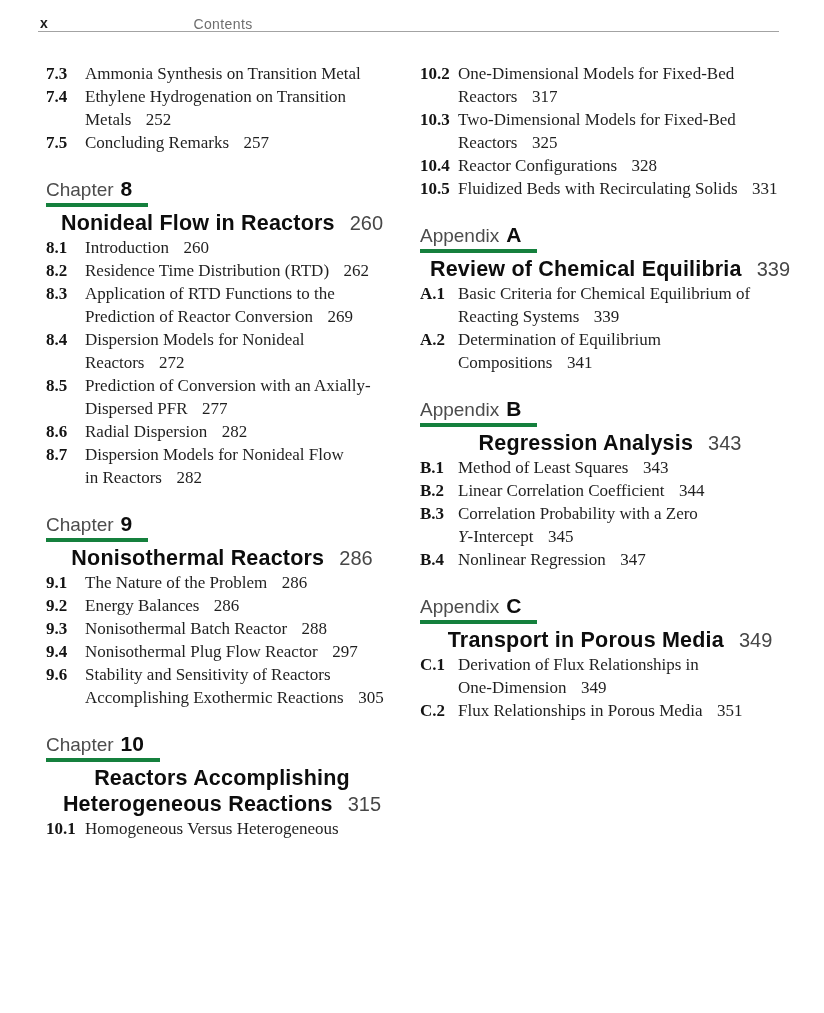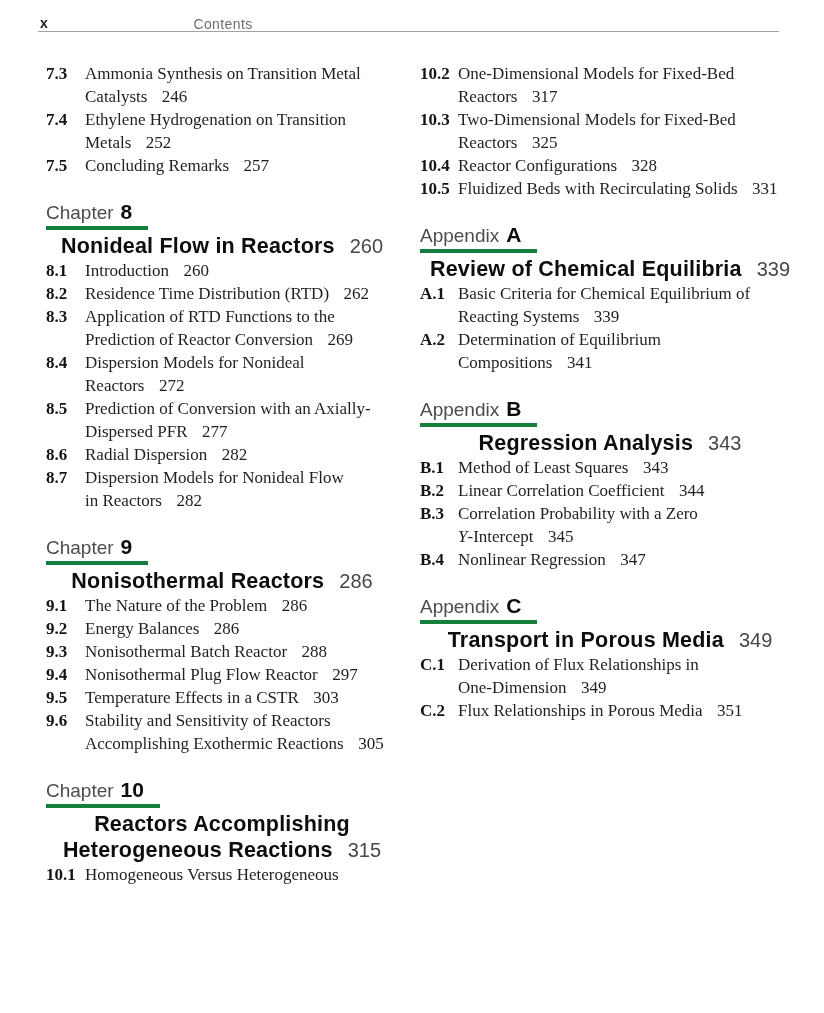--- a/index.html
+++ b/index.html
@@ -126,21 +126,20 @@
   <div class="hdr-rule"></div>
 </header>
 
 <main>
   <div class="col col-left" id="col-left">
       <section class="block">
         <div class="entries">
           <div class="entry">
             <span class="num">7.3</span>
             <div class="eline">Ammonia Synthesis on Transition Metal</div>
-            <div class="eline">Catalysts<span class="pg">246</span></div>
           </div>
           <div class="entry">
             <span class="num">7.4</span>
             <div class="eline">Ethylene Hydrogenation on Transition</div>
             <div class="eline">Metals<span class="pg">252</span></div>
           </div>
           <div class="entry">
             <span class="num">7.5</span>
             <div class="eline">Concluding Remarks<span class="pg">257</span></div>
           </div>
@@ -200,24 +199,20 @@
             <span class="num">9.2</span>
             <div class="eline">Energy Balances<span class="pg">286</span></div>
           </div>
           <div class="entry">
             <span class="num">9.3</span>
             <div class="eline">Nonisothermal Batch Reactor<span class="pg">288</span></div>
           </div>
           <div class="entry">
             <span class="num">9.4</span>
             <div class="eline">Nonisothermal Plug Flow Reactor<span class="pg">297</span></div>
-          </div>
-          <div class="entry">
-            <span class="num">9.5</span>
-            <div class="eline">Temperature Effects in a CSTR<span class="pg">303</span></div>
           </div>
           <div class="entry">
             <span class="num">9.6</span>
             <div class="eline">Stability and Sensitivity of Reactors</div>
             <div class="eline">Accomplishing Exothermic Reactions<span class="pg">305</span></div>
           </div>
         </div>
       </section>
       <section class="block headed">
         <div class="chap-label"><span class="ul-wrap"><span class="lab-word">Chapter</span><span class="lab-num">10</span></span></div>

